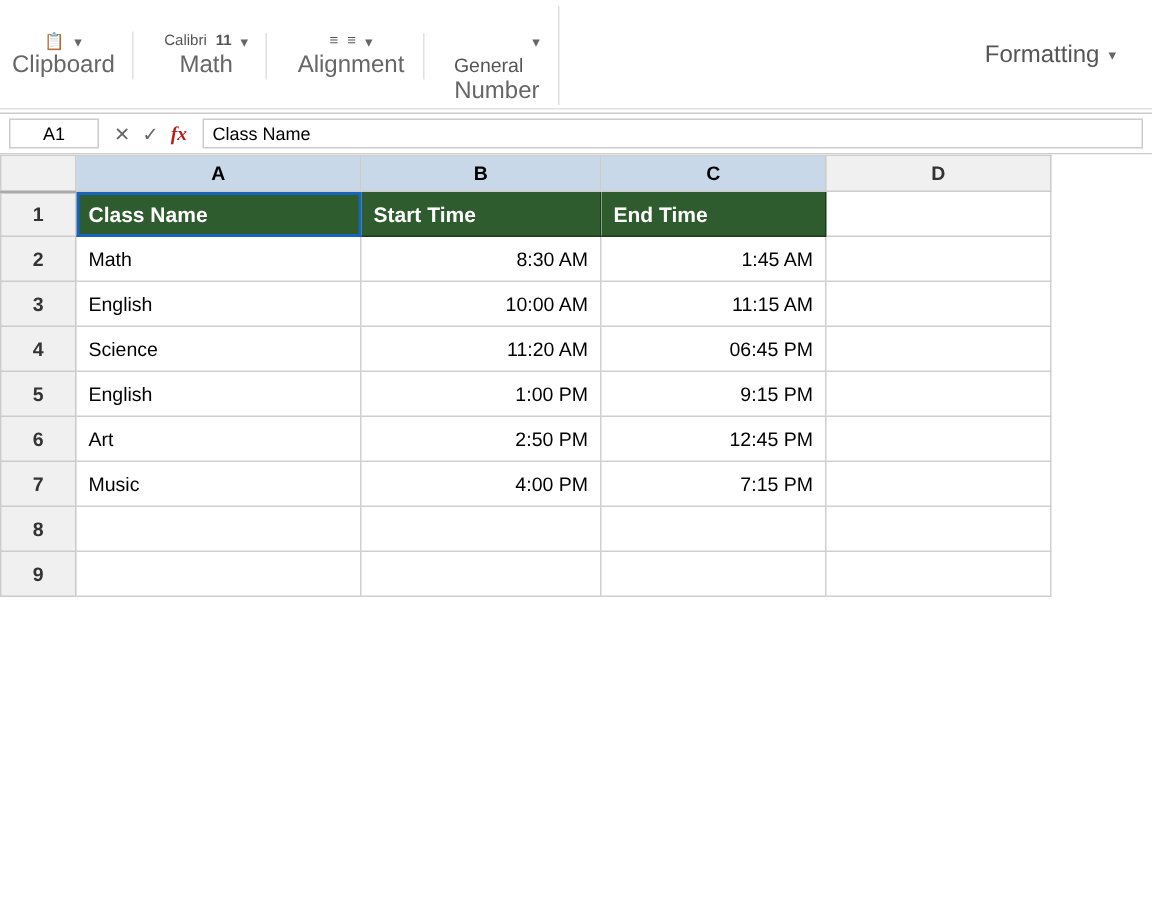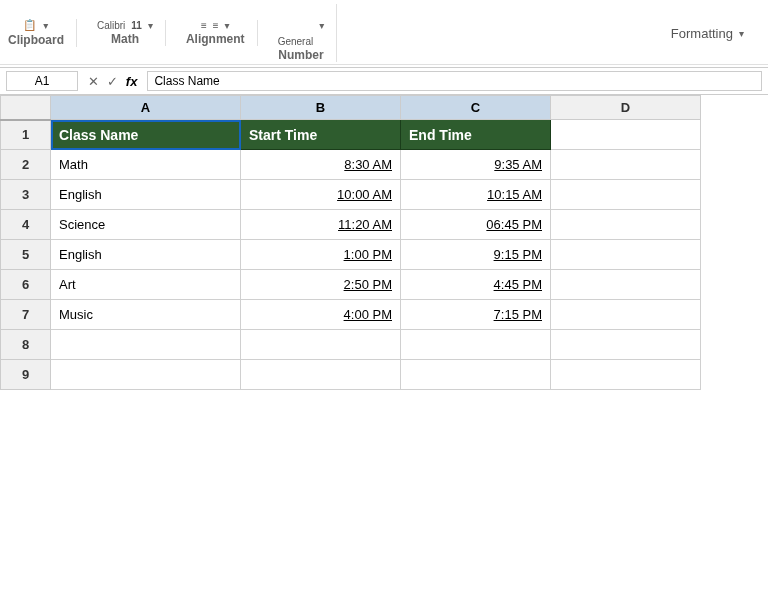--- a/index.html
+++ b/index.html
@@ -29,44 +29,43 @@
     .toolbar-group {
       display: flex;
       flex-direction: column;
       align-items: center;
       border-right: 1px solid #e0e0e0;
       padding-right: 12px;
       margin-right: 4px;
     }
 
     .toolbar-group-label {
-      font-size: 12px;
+      font-size: 16px;
       color: #666;
       margin-top: 1px;
-      font-weight: bold;
     }
 
     .toolbar-group-content {
       display: flex;
       gap: 6px;
       align-items: center;
     }
 
     
     .formula-bar {
       display: flex;
       align-items: center;
       padding: 3px 6px;
       border-bottom: 1px solid #ccc;
       background: #fff;
       gap: 4px;
     }
 
     .cell-reference {
-      width: 72px;
+      width: 60px;
       border: 1px solid #ccc;
       padding: 2px 4px;
       font-size: 12px;
       text-align: center;
     }
 
     .formula-icons {
       display: flex;
       gap: 4px;
       align-items: center;
@@ -152,21 +151,21 @@
       color: #fff;
       font-weight: 700;
       border: 1px solid #1a3d1a;
       text-align: left;
       padding: 6px 8px;
       font-size: 14px;
     }
 
     
     .align-left { text-align: left; }
-    .align-right { text-align: right; text-decoration: underline; }
+    .align-right { text-align: right; }
 
     
     .cell-selected {
       outline: 2px solid #1565c0;
       outline-offset: -2px;
       z-index: 2;
       position: relative;
     }
 
     
@@ -201,43 +200,43 @@
       <div class="toolbar-group-content">
         <span style="font-size:10px; color:#555;">≡</span>
         <span style="font-size:10px; color:#555;">≡</span>
         <span style="font-size:10px; color:#666;">▾</span>
       </div>
       <div class="toolbar-group-label">Alignment</div>
     </div>
 
     <div class="toolbar-group">
       <div class="toolbar-group-content">
-        <span style="font-size:10px; color:#555;margin-top:32px;">General</span>
+        <span style="font-size:13px; color:#555;margin-top:32px;">General</span>
         <span style="font-size:10px; color:#666;">▾</span>
       </div>
       <div class="toolbar-group-label">Number</div>
     </div>
 
     <div style="flex:1;"></div>
 
     <div class="toolbar-group" style="border-right:none;">
       <div class="toolbar-group-content">
-        <span style="font-size:13px; color:#555;">Formatting</span>
+        <span style="font-size:16px; color:#555;">Formatting</span>
         <span style="font-size:10px; color:#666;">▾</span>
       </div>
     </div>
   </div>
 </div>
 
 <div class="formula-bar">
   <input class="cell-reference" type="text" value="A1" style="">
   <div class="formula-icons">
     <span class="formula-icon">✕</span>
     <span class="formula-icon">✓</span>
-    <span class="formula-icon" style="font-style:italic; font-weight:600; color:#000000;">fx</span>
+    <span class="formula-icon" style="font-style:italic; font-weight:600; color:#b91c1c;font-family:Liberation Serif, serif;">fx</span>
   </div>
   <input class="formula-input" type="text" value="Class Name" style="">
 </div>
 
 <div class="spreadsheet-container">
   <table class="spreadsheet-table">
     <colgroup>
       <col style="width:50px;">
       <col style="width:190px;">
       <col style="width:160px;">
@@ -260,29 +259,29 @@
         <td class="data-cell header-cell cell-selected align-left">Class Name</td>
         <td class="data-cell header-cell align-left">Start Time</td>
         <td class="data-cell header-cell align-left">End Time</td>
         <td class="data-cell"></td>
       </tr>
 
       <tr>
         <td class="row-header">2</td>
         <td class="data-cell align-left">Math</td>
         <td class="data-cell align-right">8:30 AM</td>
-        <td class="data-cell align-right">9:35 AM</td>
+        <td class="data-cell align-right">1:45 AM</td>
         <td class="data-cell"></td>
       </tr>
 
       <tr>
         <td class="row-header">3</td>
         <td class="data-cell align-left">English</td>
         <td class="data-cell align-right">10:00 AM</td>
-        <td class="data-cell align-right">10:15 AM</td>
+        <td class="data-cell align-right">11:15 AM</td>
         <td class="data-cell"></td>
       </tr>
 
       <tr>
         <td class="row-header">4</td>
         <td class="data-cell align-left">Science</td>
         <td class="data-cell align-right">11:20 AM</td>
         <td class="data-cell align-right">06:45 PM</td>
         <td class="data-cell"></td>
       </tr>
@@ -292,21 +291,21 @@
         <td class="data-cell align-left">English</td>
         <td class="data-cell align-right">1:00 PM</td>
         <td class="data-cell align-right">9:15 PM</td>
         <td class="data-cell"></td>
       </tr>
 
       <tr>
         <td class="row-header">6</td>
         <td class="data-cell align-left">Art</td>
         <td class="data-cell align-right">2:50 PM</td>
-        <td class="data-cell align-right">4:45 PM</td>
+        <td class="data-cell align-right">12:45 PM</td>
         <td class="data-cell"></td>
       </tr>
 
       <tr>
         <td class="row-header">7</td>
         <td class="data-cell align-left">Music</td>
         <td class="data-cell align-right">4:00 PM</td>
         <td class="data-cell align-right">7:15 PM</td>
         <td class="data-cell"></td>
       </tr>

